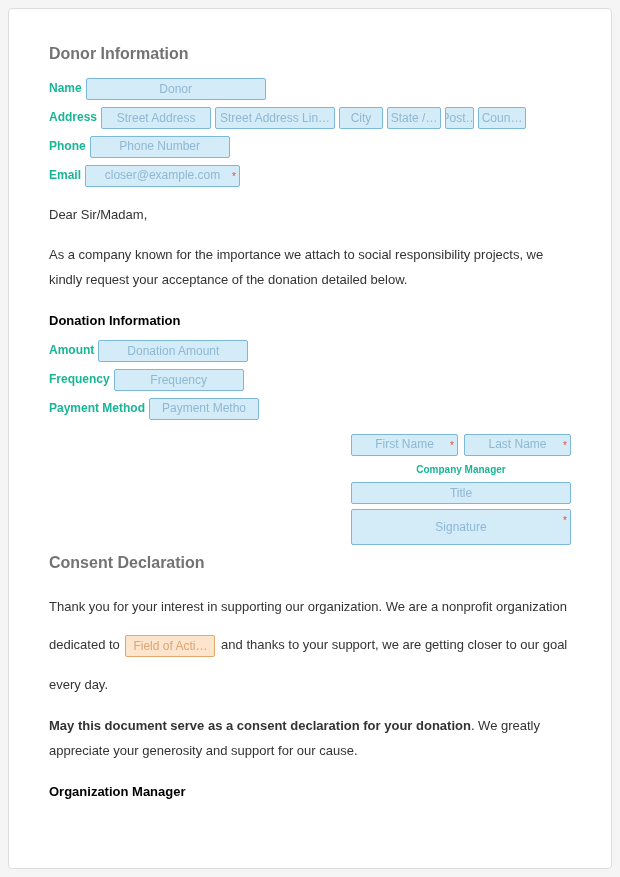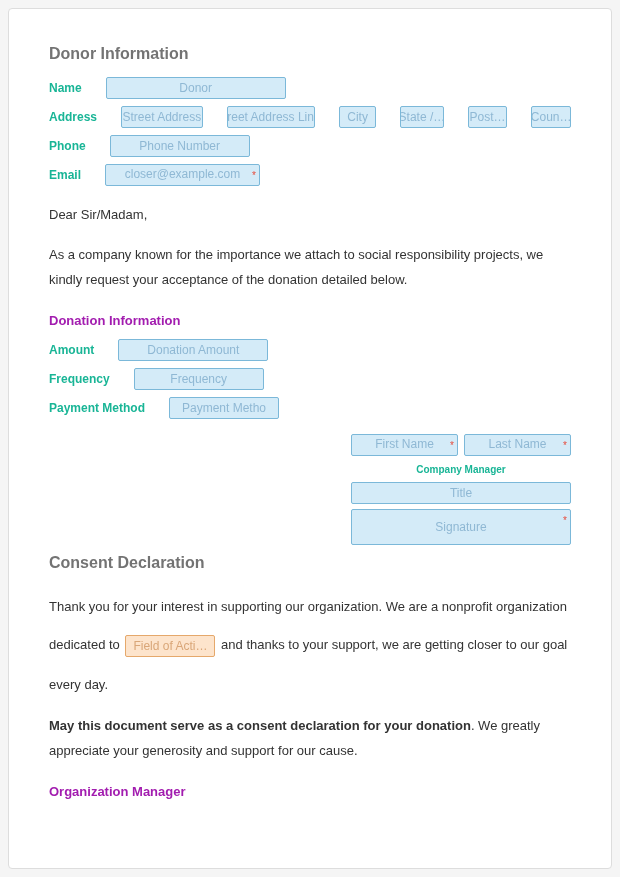--- a/index.html
+++ b/index.html
@@ -27,30 +27,30 @@
     font-weight: 700;
     margin-bottom: 28px;
   }
   .section-title {
     color: #737373;
     font-size: 16px;
     font-weight: 700;
     margin-bottom: 8px;
   }
   .sub-title {
-    color: #a21caf;
+    color: #000000;
     font-size: 13px;
     font-weight: 700;
     margin-bottom: 6px;
     margin-top: 14px;
   }
   .row {
     display: flex;
-    align-items: flex-start;
-    gap: 24px;
+    align-items: flex-end;
+    gap: 4px;
     margin-bottom: 6px;
     flex-wrap: nowrap;
   }
   .label {
     color: #19b596;
     font-weight: 700;
     font-size: 12px;
     white-space: nowrap;
   }
   .field {
@@ -104,21 +104,21 @@
     <span class="label">Name</span>
     <span class="field" style="width:180px">Donor</span>
   </div>
 
   <div class="row">
     <span class="label">Address</span>
     <span class="field" style="width:110px">Street Address</span>
     <span class="field" style="width:120px">Street Address Lin…</span>
     <span class="field" style="width:44px">City</span>
     <span class="field" style="width:54px">State /…</span>
-    <span class="field" style="width:48px">Post…</span>
+    <span class="field" style="width:29px">Post…</span>
     <span class="field" style="width:48px">Coun…</span>
   </div>
 
   <div class="row">
     <span class="label">Phone</span>
     <span class="field" style="width:140px">Phone Number</span>
   </div>
 
   <div class="row">
     <span class="label">Email</span>

